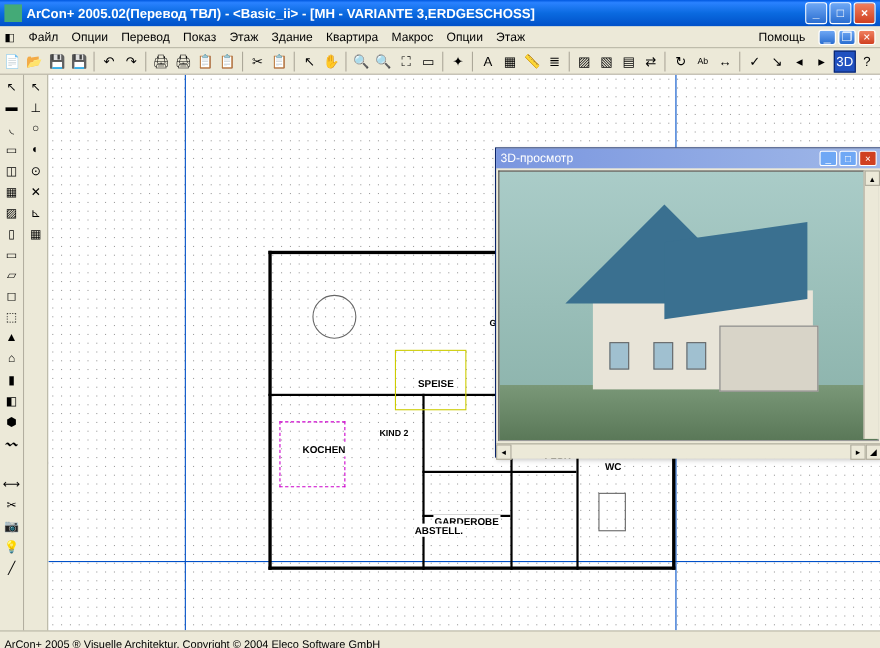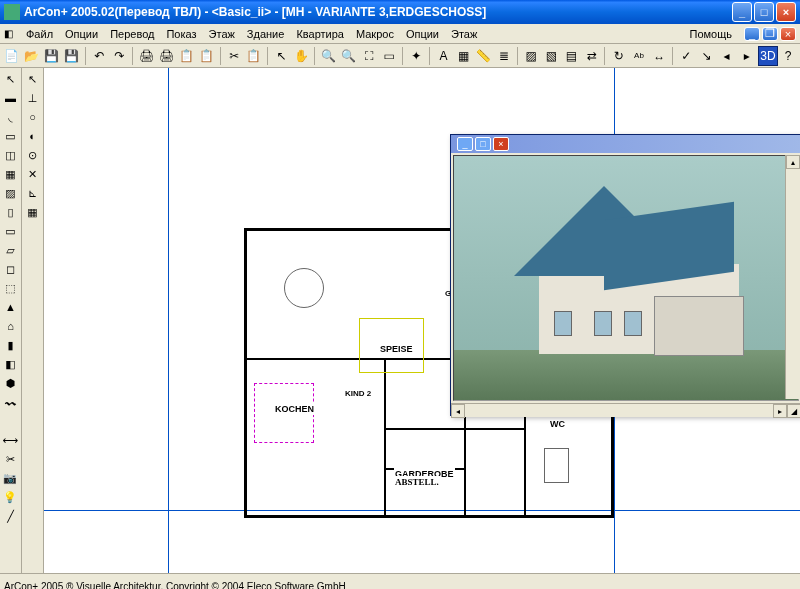--- a/index.html
+++ b/index.html
@@ -200,33 +200,34 @@
       <div class="fp-line" style="left:280px;top:130px;width:2px;height:160px;"></div>
       <div class="fp-line" style="left:140px;top:200px;width:140px;height:2px;"></div>
       <div class="fp-line" style="left:140px;top:240px;width:80px;height:2px;"></div>
 
       <div class="fp-yellow" style="left:115px;top:90px;width:65px;height:55px;"></div>
       <div class="fp-mag" style="left:10px;top:155px;width:60px;height:60px;"></div>
 
       <div class="room-label" style="left:135px;top:115px;">SPEISE</div>
       <div class="room-label" style="left:30px;top:175px;">KOCHEN</div>
       <div class="room-label" style="left:150px;top:208px;margin-top:32px;">GARDEROBE</div>
-      <div class="room-label" style="left:150px;top:248px;font-family:Liberation Serif, serif;">ABSTELL.</div>
+      <div class="room-label" style="left:132px;top:248px;">ABSTELL.</div>
       <div class="room-label" style="left:250px;top:180px;">FLUR</div>
       <div class="room-label" style="left:305px;top:190px;">WC</div>
       <div class="room-label" style="left:215px;top:115px;">HAR</div>
       <div class="room-label" style="left:200px;top:60px;font-size:8px;">GAL</div>
       <div class="room-label" style="left:100px;top:160px;font-size:8px;">KIND 2</div>
 
       <div style="position:absolute;left:40px;top:40px;width:40px;height:40px;border:1px solid #666;border-radius:50%;"></div>
       <div style="position:absolute;left:300px;top:220px;width:25px;height:35px;border:1px solid #666;"></div>
     </div>
 
     <div class="viewer3d">
       <div class="vtitle">
+        <span class="t">3D-просмотр</span>
         <div class="vbtn">_</div>
         <div class="vbtn">□</div>
         <div class="vbtn close">×</div>
       </div>
       <div class="vcanvas">
         <div class="house-ground"></div>
         <div class="house-wall"></div>
         <div class="house-window" style="left:100px;top:155px;width:18px;height:25px;"></div>
         <div class="house-window" style="left:140px;top:155px;width:18px;height:25px;"></div>
         <div class="house-window" style="left:170px;top:155px;width:18px;height:25px;"></div>

